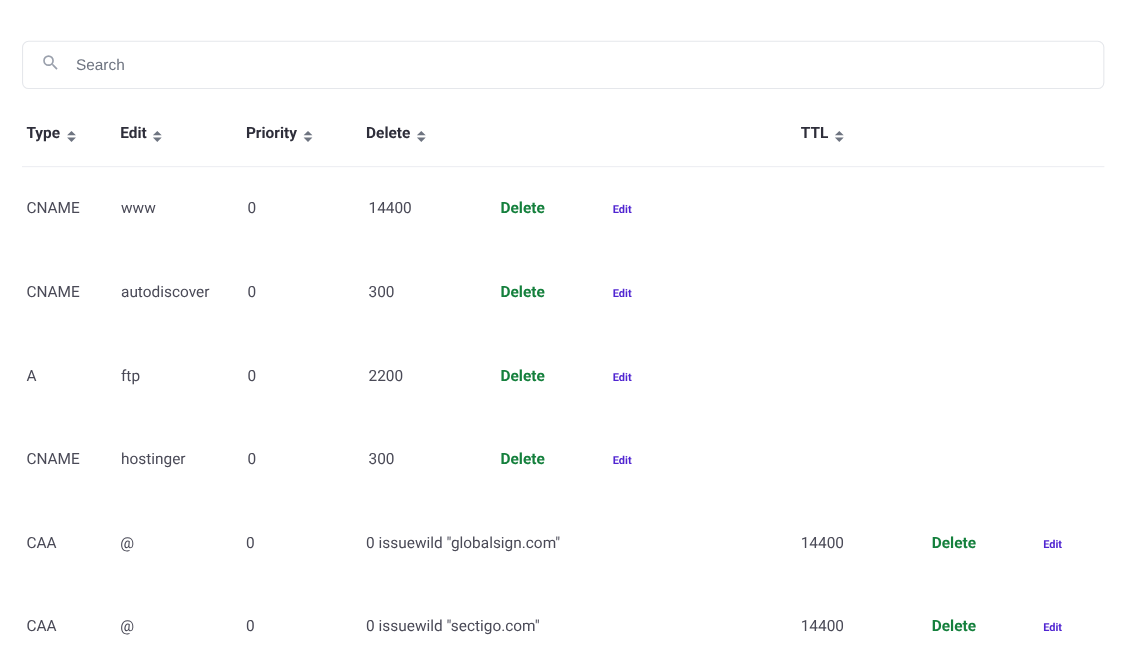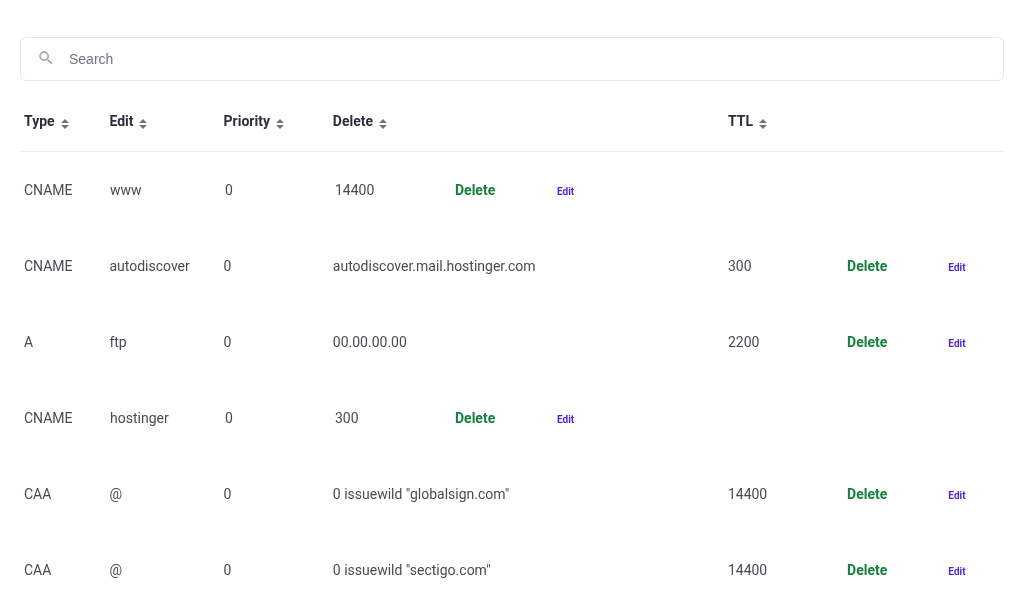--- a/index.html
+++ b/index.html
@@ -173,30 +173,28 @@
         <div class="cell col-name">www</div>
         <div class="cell col-priority">0</div>
         <div class="cell col-ttl">14400</div>
         <div class="cell col-delete"><span class="link-delete">Delete</span></div>
         <div class="cell col-edit"><span class="link-edit">Edit</span></div>
       </div>
       <div class="data-row">
         <div class="cell col-type">CNAME</div>
         <div class="cell col-name">autodiscover</div>
         <div class="cell col-priority">0</div>
-        <div class="cell col-content">autodiscover.mail.hostinger.com</div>
         <div class="cell col-ttl">300</div>
         <div class="cell col-delete"><span class="link-delete">Delete</span></div>
         <div class="cell col-edit"><span class="link-edit">Edit</span></div>
       </div>
       <div class="data-row">
         <div class="cell col-type">A</div>
         <div class="cell col-name">ftp</div>
         <div class="cell col-priority">0</div>
-        <div class="cell col-content">00.00.00.00</div>
         <div class="cell col-ttl">2200</div>
         <div class="cell col-delete"><span class="link-delete">Delete</span></div>
         <div class="cell col-edit"><span class="link-edit">Edit</span></div>
       </div>
       <div class="data-row">
         <div class="cell col-type">CNAME</div>
         <div class="cell col-name">hostinger</div>
         <div class="cell col-priority">0</div>
         <div class="cell col-ttl">300</div>
         <div class="cell col-delete"><span class="link-delete">Delete</span></div>

